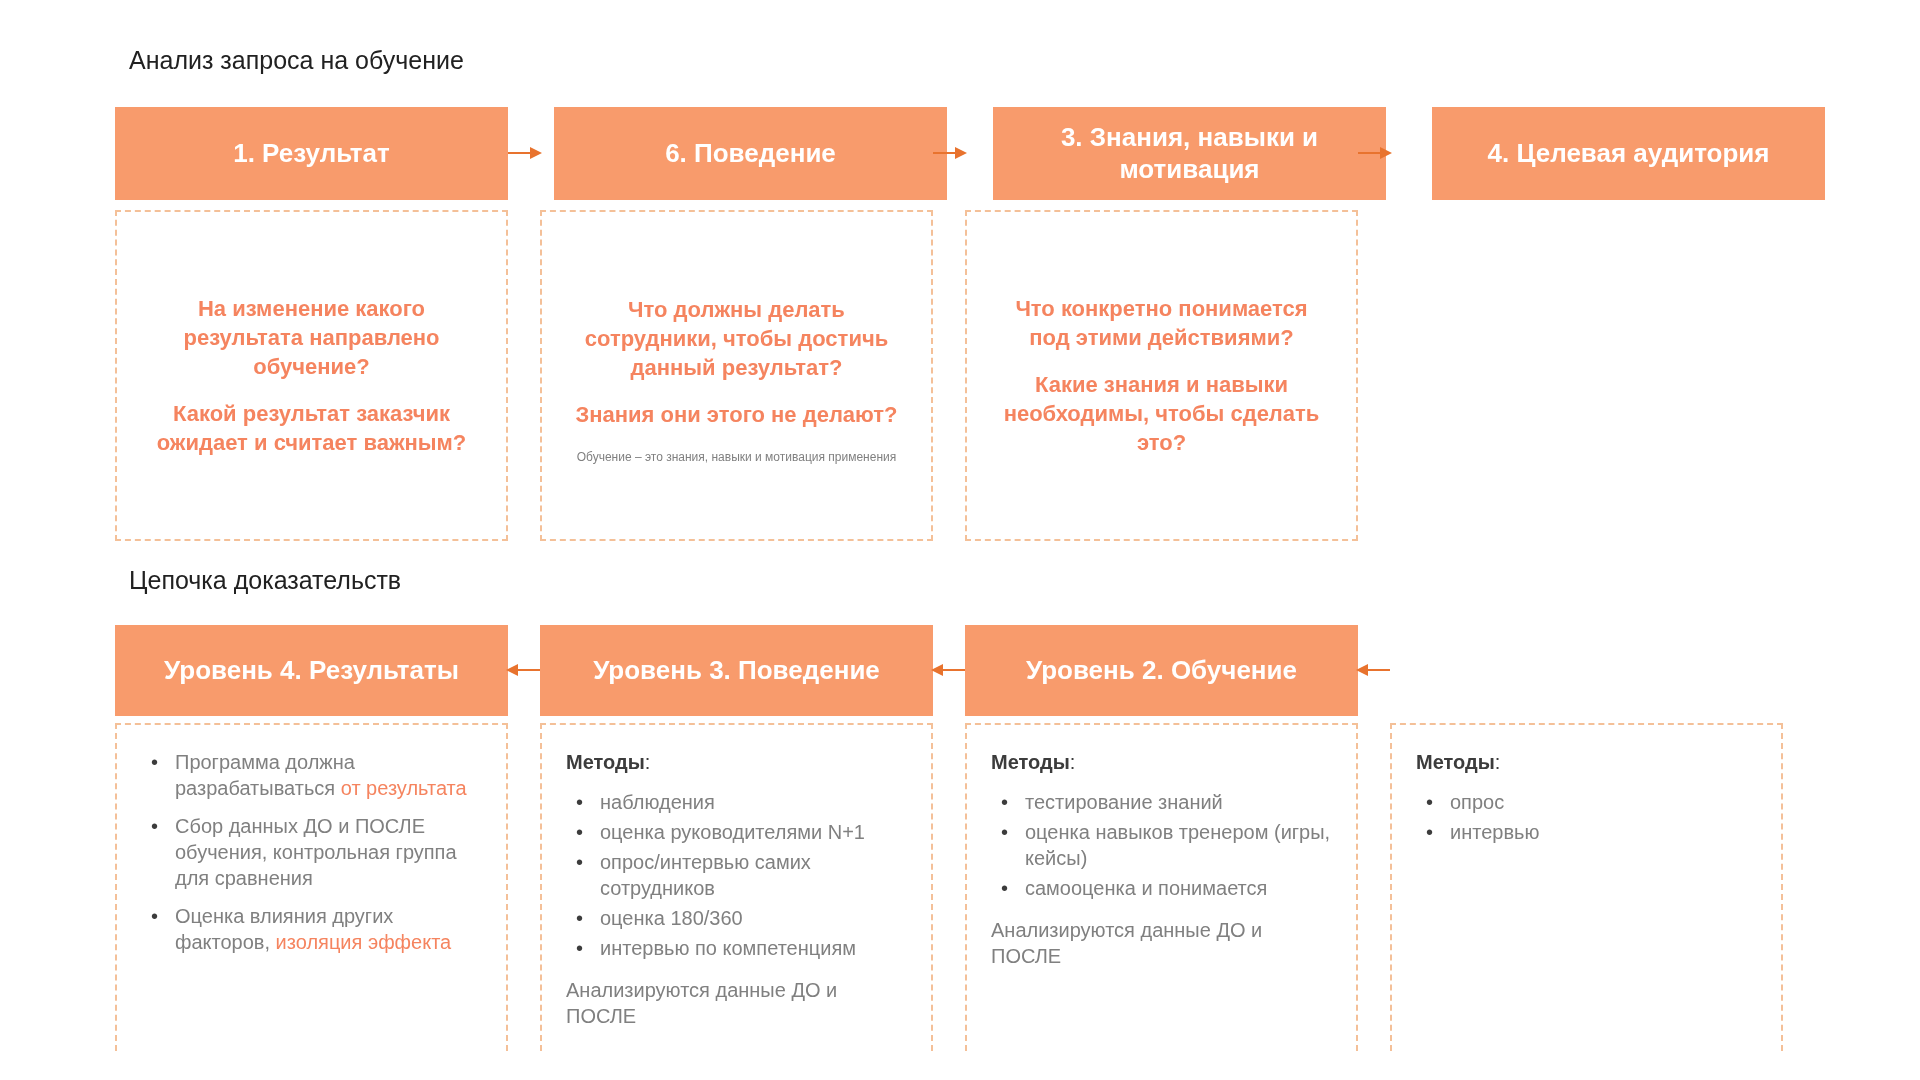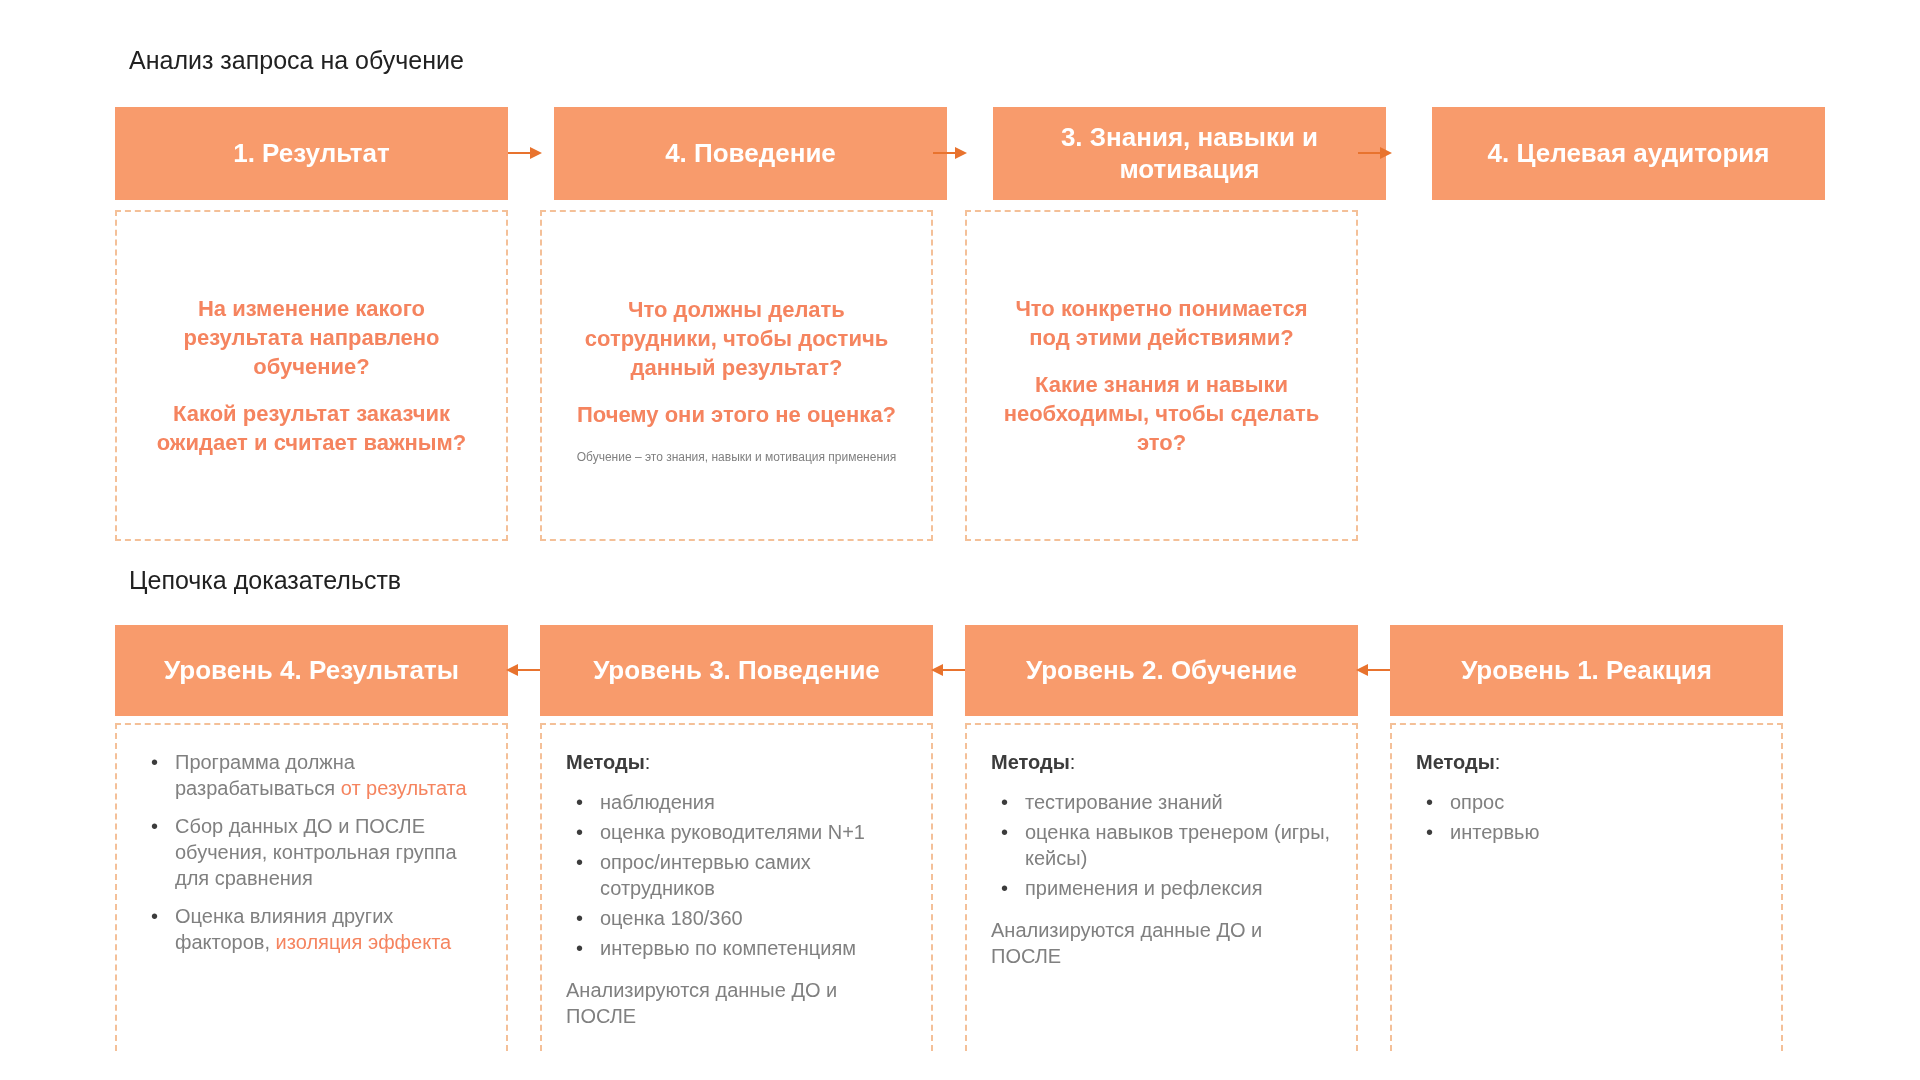--- a/index.html
+++ b/index.html
@@ -117,52 +117,51 @@
 </style>
 </head>
 <body>
 
 <div class="page">
 
   <div class="section-title" style="top:46px">Анализ запроса на обучение</div>
 
   <div class="row headers-analysis">
     <div class="header-box">1. Результат</div>
-    <div class="header-box">4. Поведение</div>
+    <div class="header-box">6. Поведение</div>
     <div class="header-box">3. Знания, навыки и мотивация</div>
     <div class="header-box">4. Целевая аудитория</div>
   </div>
 
   <div class="arrow arrow-right" style="left:508px; top:152px"></div>
   <div class="arrow arrow-right" style="left:933px; top:152px"></div>
   <div class="arrow arrow-right" style="left:1358px; top:152px"></div>
 
   <div class="row content-analysis">
     <div class="qbox">
       <p class="question">На изменение какого результата направлено обучение?</p>
       <p class="question">Какой результат заказчик ожидает и считает важным?</p>
     </div>
     <div class="qbox">
       <p class="question">Что должны делать сотрудники, чтобы достичь данный результат?</p>
-      <p class="question">Почему они этого не оценка?</p>
+      <p class="question">Знания они этого не делают?</p>
       <p class="note-gray">Обучение – это знания, навыки и мотивация применения</p>
     </div>
     <div class="qbox">
       <p class="question">Что конкретно понимается под этими действиями?</p>
       <p class="question">Какие знания и навыки необходимы, чтобы сделать это?</p>
     </div>
   </div>
 
   <div class="section-title" style="top:566px">Цепочка доказательств</div>
 
   <div class="row headers-evidence">
     <div class="header-box">Уровень 4. Результаты</div>
     <div class="header-box">Уровень 3. Поведение</div>
     <div class="header-box">Уровень 2. Обучение</div>
-    <div class="header-box">Уровень 1. Реакция</div>
   </div>
 
   <div class="arrow arrow-left" style="left:508px; top:669px"></div>
   <div class="arrow arrow-left" style="left:933px; top:669px"></div>
   <div class="arrow arrow-left" style="left:1358px; top:669px"></div>
 
   <div class="row content-evidence">
 
     <div class="ebox">
       <ul class="items items-wide">
@@ -182,21 +181,21 @@
         <li>интервью по компетенциям</li>
       </ul>
       <p class="analyzed">Анализируются данные ДО и ПОСЛЕ</p>
     </div>
 
     <div class="ebox">
       <p class="methods"><b>Методы</b><span>:</span></p>
       <ul class="items">
         <li>тестирование знаний</li>
         <li>оценка навыков тренером (игры, кейсы)</li>
-        <li>применения и рефлексия</li>
+        <li>самооценка и понимается</li>
       </ul>
       <p class="analyzed">Анализируются данные ДО и ПОСЛЕ</p>
     </div>
 
     <div class="ebox">
       <p class="methods"><b>Методы</b><span>:</span></p>
       <ul class="items">
         <li>опрос</li>
         <li>интервью</li>
       </ul>

